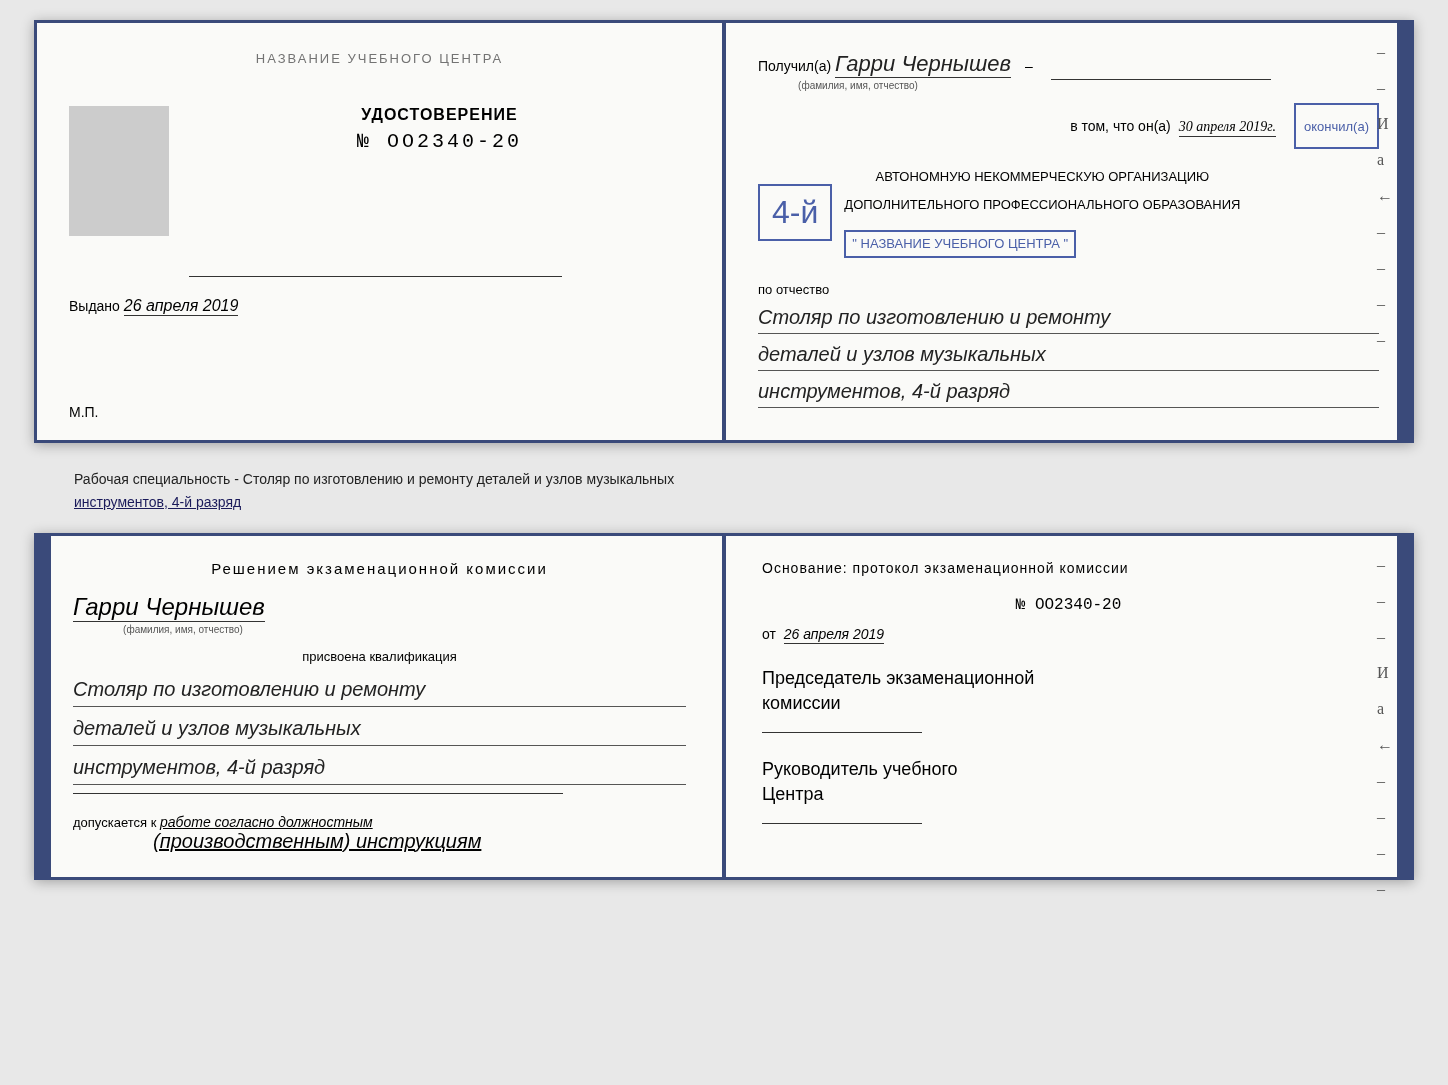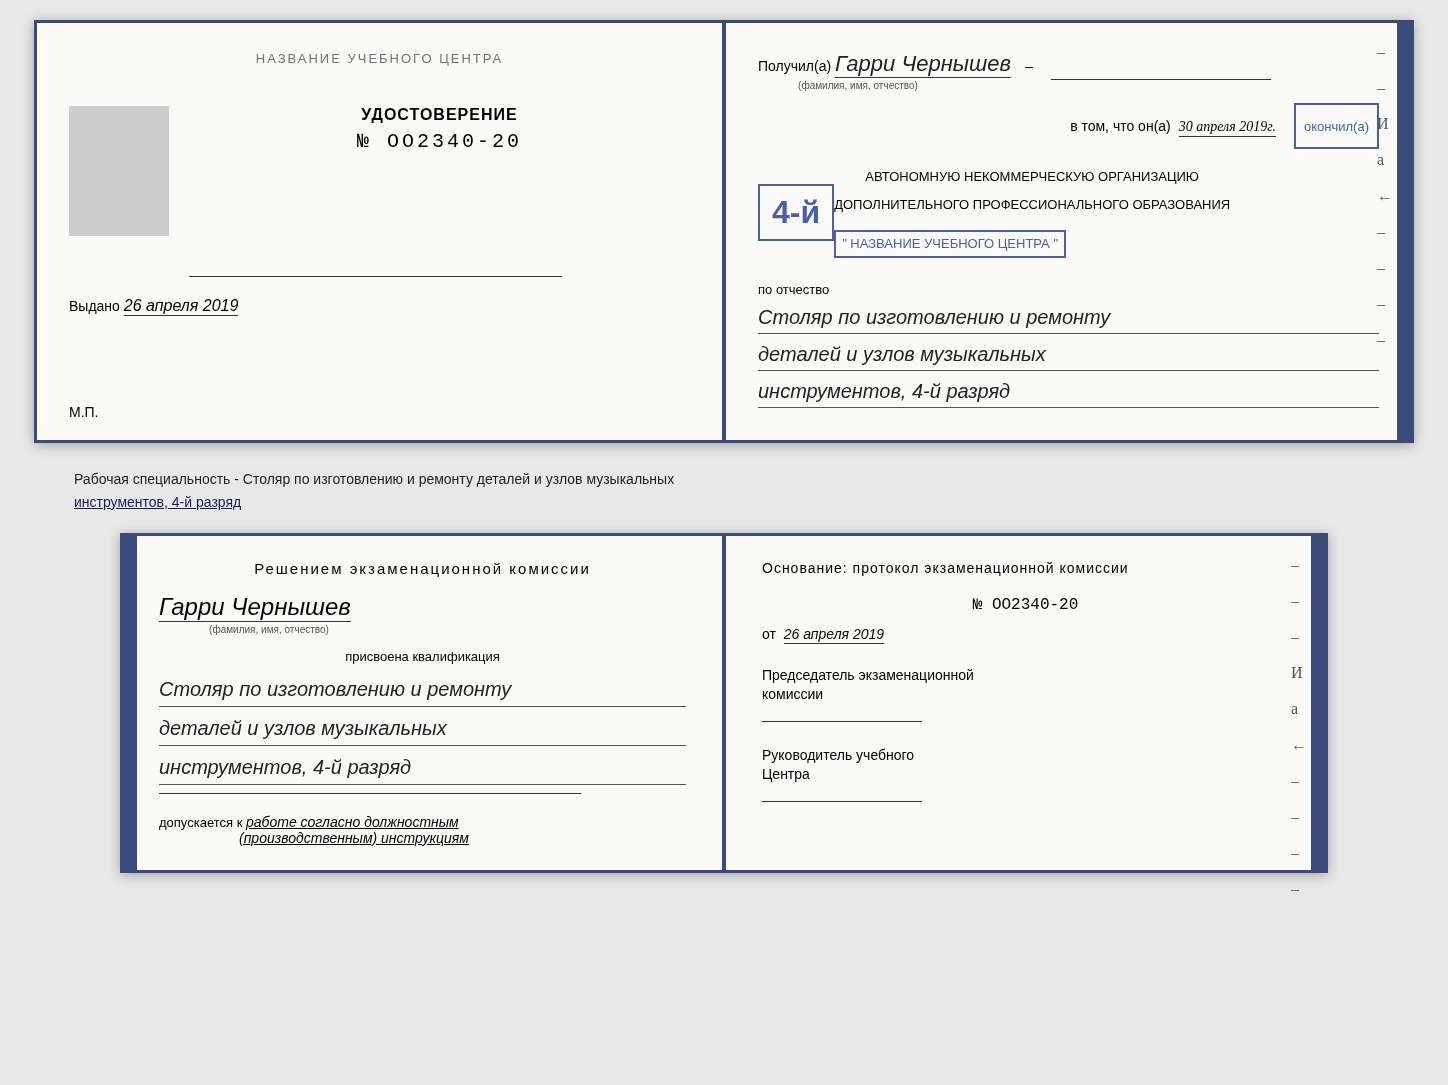--- a/index.html
+++ b/index.html
@@ -168,21 +168,21 @@
 
     .bottom-text {
       font-size: 14px;
       font-family: Arial, sans-serif;
       color: #222;
       padding: 6px 20px;
     }
 
     .bottom-doc {
       display: flex;
-      width: 1208px;
+      width: 1380px;
       background: #fafaf8;
       border: 3px solid #3a4a7a;
       box-shadow: 0 2px 12px rgba(0,0,0,0.3);
       position: relative;
     }
 
     .bottom-doc::before {
       content: '';
       position: absolute;
       left: 0; top: 0; bottom: 0;
@@ -275,21 +275,21 @@
       margin: 12px 0;
     }
 
     .ot-line {
       font-size: 14px;
       font-family: Arial, sans-serif;
       margin-bottom: 24px;
     }
 
     .chairman-label, .director-label {
-      font-size: 14px;
+      font-size: 18px;
       font-family: Arial, sans-serif;
       margin-top: 24px;
       margin-bottom: 16px;
       line-height: 1.4;
     }
 
     .signature-line {
       border-bottom: 1px solid #333;
       width: 160px;
       height: 1px;
@@ -356,21 +356,21 @@
 
     <div class="vtom-section">
       <span style="font-size:14px; font-family:Arial,sans-serif;">в том, что он(а)</span>
       <span class="date-stamp">30 апреля 2019г.</span>
       <div class="stamp-box">
         <span style="font-size:13px; font-family:Arial,sans-serif;">окончил(а)</span>
       </div>
     </div>
 
     <div style="display:flex; align-items:center; margin: 10px 0;">
-      <div style="border: 2px solid #4a5fa8; padding: 8px 12px; color:#4a5fa8; font-size:32px; font-weight:bold; font-family:Arial,sans-serif; ">
+      <div style="border: 2px solid #4a5fa8; padding: 8px 12px; color:#4a5fa8; font-size:32px; font-weight:normal; font-family:Arial,sans-serif; margin-right:12px;">
         <span>4-й</span>
       </div>
       <div>
         <div class="org-text">АВТОНОМНУЮ НЕКОММЕРЧЕСКУЮ ОРГАНИЗАЦИЮ</div>
         <div class="org-text">ДОПОЛНИТЕЛЬНОГО ПРОФЕССИОНАЛЬНОГО ОБРАЗОВАНИЯ</div>
         <div class="org-text" style="border: 2px solid #4a5fa8; display:inline-block; padding: 2px 6px; color:#4a5fa8;">" НАЗВАНИЕ УЧЕБНОГО ЦЕНТРА "</div>
       </div>
     </div>
 
     <div style="margin-top: 16px;">
@@ -423,21 +423,21 @@
       <span class="qline">Столяр по изготовлению и ремонту</span>
       <span class="qline">деталей и узлов музыкальных</span>
       <span class="qline">инструментов, 4-й разряд</span>
     </div>
 
     <div style="border-bottom: 1px solid #333; width: 80%; margin: 8px 0;"></div>
 
     <div class="допускается-line">
       <span style="font-size:13px; font-family:Arial,sans-serif;">допускается к</span>
       <span style="font-style:italic; text-decoration:underline; font-size:14px;margin-top:45px;">работе согласно должностным</span>
-      <div style="font-style:italic; text-decoration:underline; font-size:14px; margin-left: 80px;">(производственным) инструкциям</div>
+      <div style="font-style:italic; text-decoration:underline; font-size:20px; margin-left: 80px;">(производственным) инструкциям</div>
     </div>
   </div>
 
   <div class="bottom-right">
     <div class="basis-title">Основание: протокол экзаменационной  комиссии</div>
 
     <div class="number-line">№  OO2340-20</div>
 
     <div class="ot-line">
       <span style="font-size:14px; font-family:Arial,sans-serif;">от</span>

